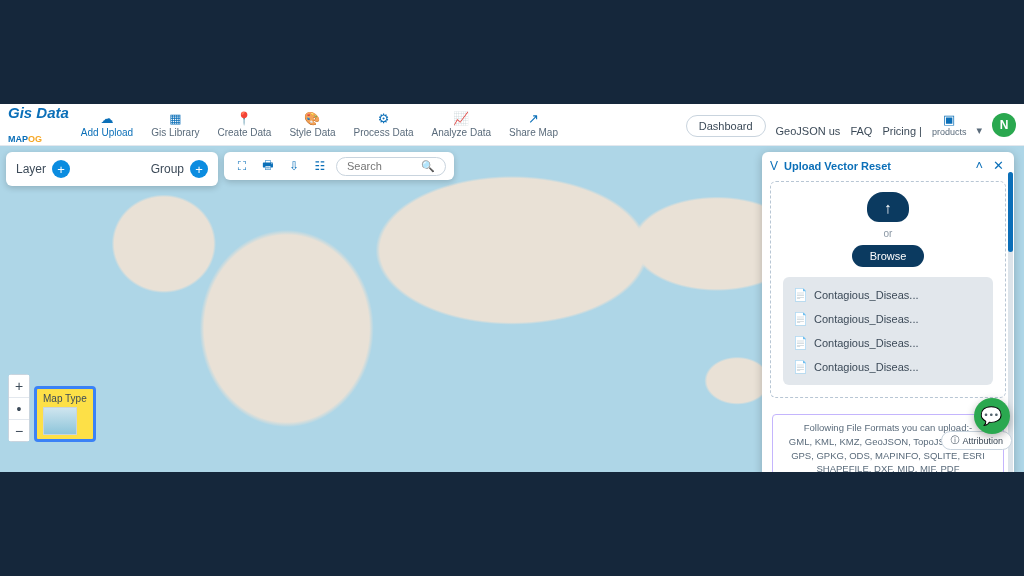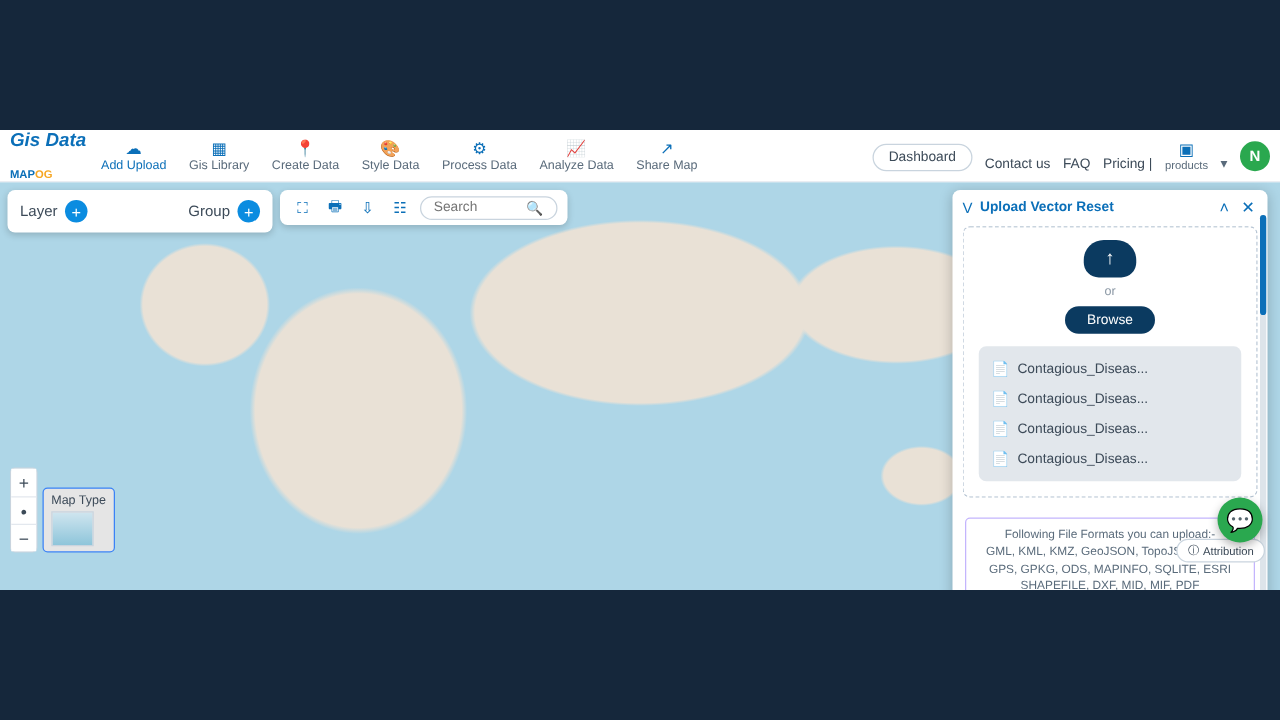--- a/index.html
+++ b/index.html
@@ -32,21 +32,21 @@
 .layer-card{position:absolute;top:6px;left:6px;width:212px;height:34px;background:#fff;border-radius:6px;box-shadow:0 2px 6px rgba(0,0,0,.18);display:flex;align-items:center;padding:0 10px;font-size:12px;color:#3c4a58}
 .layer-card .grp{margin-left:auto;margin-right:6px}
 .plus-badge{width:18px;height:18px;border-radius:50%;background:#0b8ce0;color:#fff;display:inline-flex;align-items:center;justify-content:center;font-size:13px;cursor:pointer}
 .map-toolbar{position:absolute;top:6px;left:224px;display:flex;align-items:center;gap:6px;background:#fff;border-radius:6px;padding:4px 8px;box-shadow:0 2px 6px rgba(0,0,0,.18)}
 .tb-btn{width:20px;height:20px;display:flex;align-items:center;justify-content:center;color:#0b6fb8;cursor:pointer;font-size:12px}
 .search-pill{display:flex;align-items:center;border:1px solid #c9d4de;border-radius:14px;padding:2px 10px;font-size:11px;color:#8a97a4;gap:20px}
 .search-pill input{border:none;outline:none;font-size:11px;width:54px;background:transparent;color:#3c4a58}
 .zoom{position:absolute;left:8px;bottom:30px;width:22px;background:#fff;border:1px solid #c9d4de;border-radius:4px;display:flex;flex-direction:column}
 .zoom button{height:22px;border:none;background:#fff;cursor:pointer;font-size:14px;color:#3c4a58}
 .zoom button+button{border-top:1px solid #e3e8ee}
-.maptype{position:absolute;left:34px;bottom:30px;background:#e5e5e5;border:1px solid #3b82f6;border-radius:4px;padding:4px 6px;font-size:10px;color:#3c4a58}
+.maptype{position:absolute;left:34px;bottom:30px;background:#fde047;border:3px solid #3b82f6;border-radius:4px;padding:4px 6px;font-size:10px;color:#3c4a58}
 .maptype .thumb{width:34px;height:28px;border:1px solid #c9d4de;margin-top:3px;background:linear-gradient(#cfe5ef,#8ec5da)}
 .upload-panel{position:absolute;top:6px;right:10px;width:252px;background:#fff;border-radius:6px;box-shadow:0 2px 10px rgba(0,0,0,.22);display:flex;flex-direction:column;font-size:11px;color:#3c4a58}
 .up-head{display:flex;align-items:center;padding:6px 8px;gap:6px}
 .up-head .title{color:#0b6fb8;font-weight:600}
 .up-head .ico{color:#0b6fb8;font-size:12px}
 .up-head .hspacer{flex:1}
 .up-head .hicon{cursor:pointer;color:#0b6fb8;font-size:13px;padding:0 2px}
 .drop-zone{margin:2px 8px 8px;border:1.5px dashed #b8c6d4;border-radius:6px;padding:10px 8px 12px;text-align:center}
 .cloud{width:42px;height:30px;margin:0 auto 6px;position:relative}
 .cloud::before{content:"";position:absolute;inset:0;background:#0b3a60;border-radius:16px 16px 12px 12px}
@@ -104,21 +104,21 @@
           <span>Analyze Data</span>
         </div>
       <div class="nav-item">
           <span class="ico">↗</span>
           <span>Share Map</span>
         </div>
     </div>
     <div class="spacer"></div>
     <div class="right-actions">
       <span class="pill">Dashboard</span>
-      <span class="link">Contact us</span>
+      <span class="link">GeoJSON us</span>
       <span class="link">FAQ</span>
       <span class="link">Pricing |</span>
       <span class="products">
           <span class="ico">▣</span>
           <span>products</span>
         </span>
       <span style="color:#5a6b7b;cursor:pointer">▾</span>
       <span class="avatar">N</span>
     </div>
   </div>

